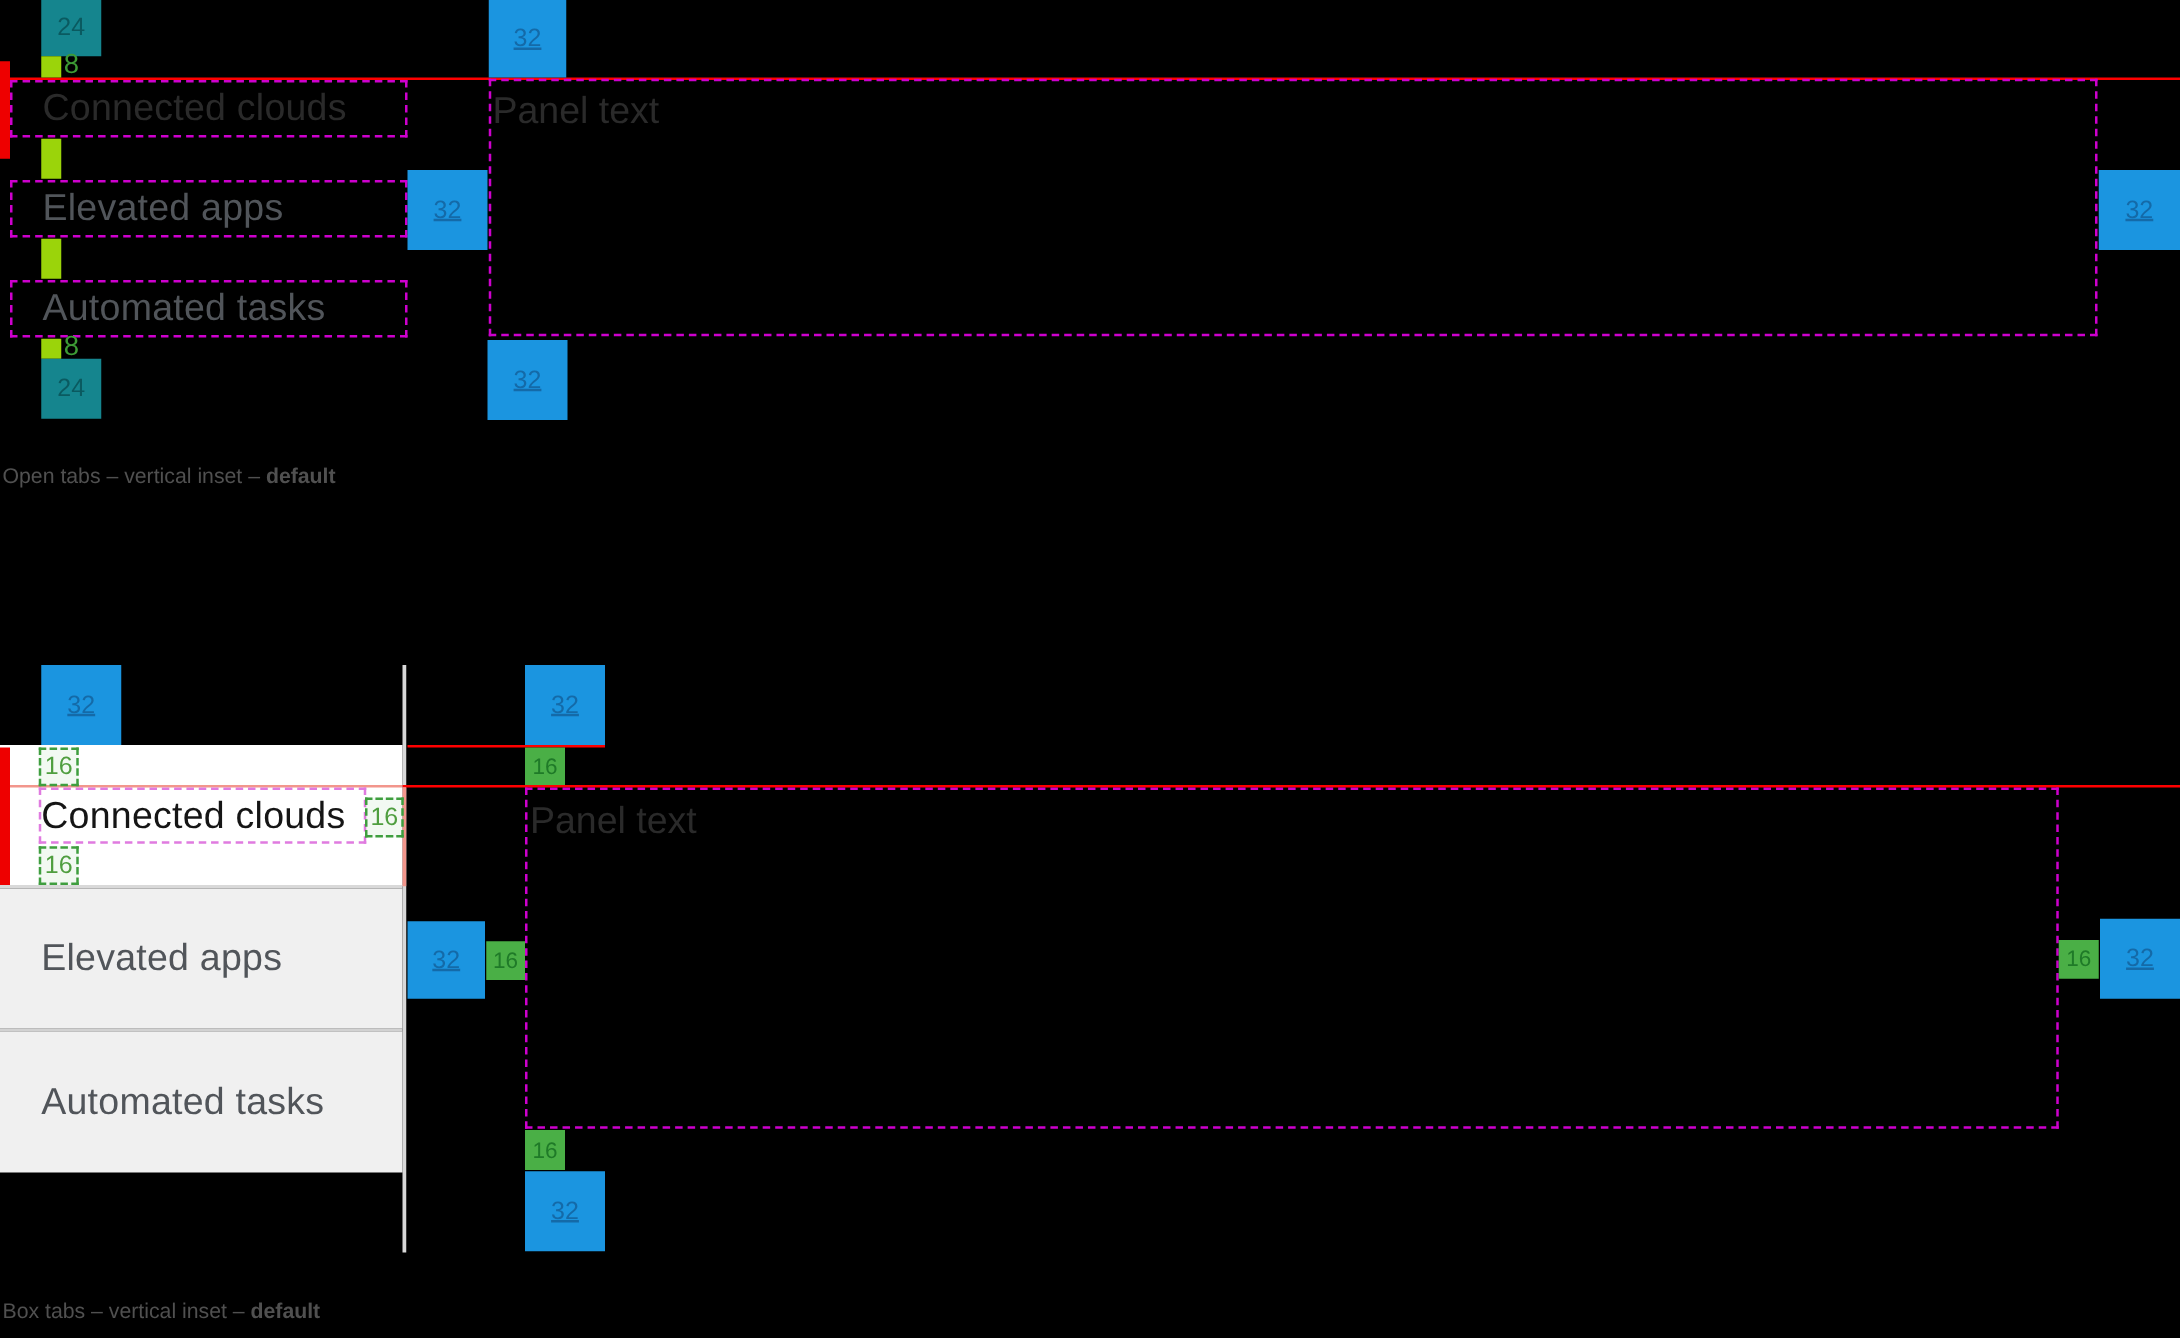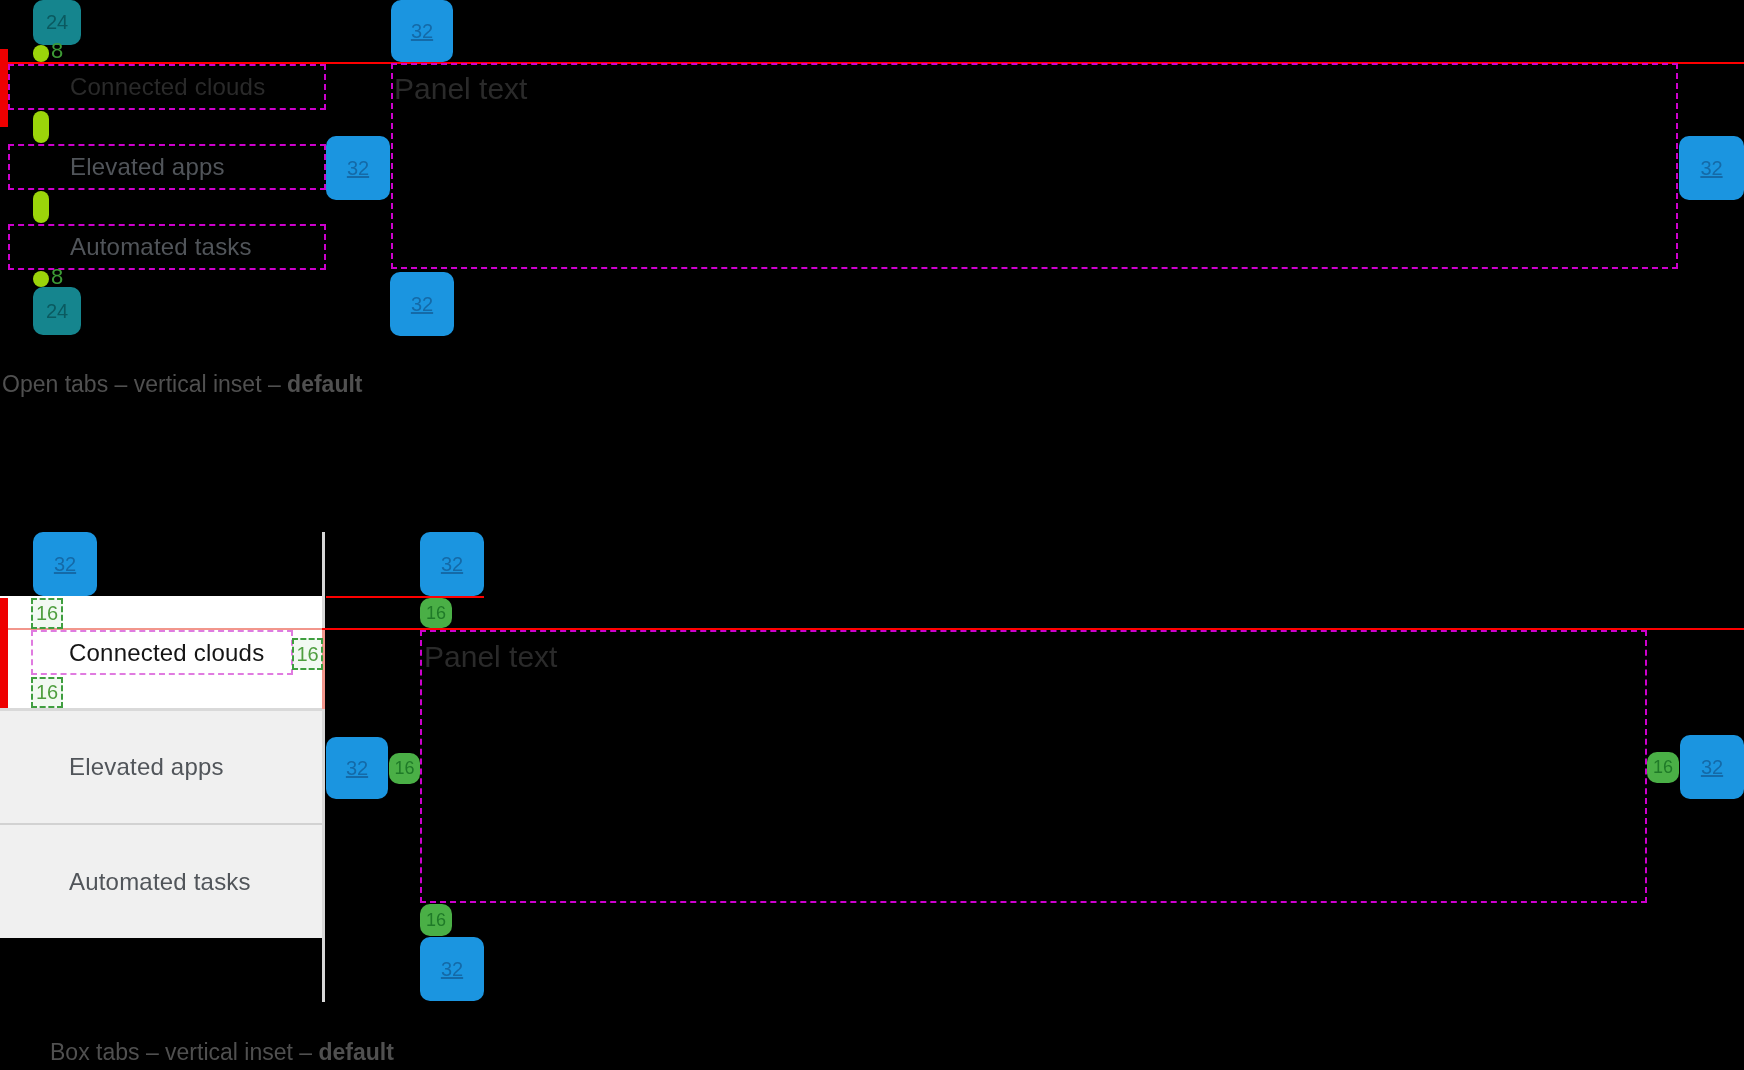--- a/index.html
+++ b/index.html
@@ -2,49 +2,49 @@
 <html style="--background: #000000; --redline: #fe0000; --red-bar: #ee0000; --magenta-dash: #cd00cd; --pink-dash: #e07be0; --lime: #9bd40a; --teal: #15858e; --teal-text: #0a5a60; --blue: #1b95e0; --blue-text: #146aa8; --green: #4aaf46; --green-text: #1f7a28; --green-dash: #3f9e3f; --green-label: #4f9e3f; --salmon: #f2968c; --caption: #505050; --tab-selected-open: #2a2a2a; --tab-unselected: #51555a; --tab-selected-box: #151515; --panel-text: #2a2a2a; --white-box: #ffffff; --gray-box: #f0f0f0; --divider: #d2d2d2;"><head>
 <meta charset="utf-8">
 <style>
   html,body{margin:0;padding:0;background:#000;}
   #canvas{
     position:relative;width:1744px;height:1070px;background:var(--background,#000);
     overflow:hidden;font-family:"Liberation Sans",sans-serif;
   }
   
   .sq{position:absolute;display:flex;align-items:center;justify-content:center;
-      font-size:20px;font-weight:400;border-radius:10px;}
+      font-size:20px;font-weight:400;}
   .sq-blue{background:var(--blue);color:var(--blue-text);text-decoration:underline;}
   .sq-teal{background:var(--teal);color:var(--teal-text);}
   .sq-green{background:var(--green);color:var(--green-text);font-size:18px;}
   .sq-lime{background:var(--lime);}
   
   .redline{position:absolute;background:var(--redline);}
   .redbar{position:absolute;background:var(--red-bar);}
   .salmon{position:absolute;background:var(--salmon);}
   
   .dash-magenta{position:absolute;border:2px dashed var(--magenta-dash);box-sizing:border-box;}
   .dash-pink{position:absolute;border:2px dashed var(--pink-dash);box-sizing:border-box;}
   .dash-green{position:absolute;border:2px dashed var(--green-dash);box-sizing:border-box;
       background:rgba(76,177,64,0.07);display:flex;align-items:center;justify-content:center;
       color:var(--green-label);font-size:20px;}
   
   .tab-label{position:absolute;display:flex;align-items:center;
-      font-size:24px;font-weight:300;letter-spacing:0.2px;margin-left:36px;}
+      font-size:30px;font-weight:300;letter-spacing:0.2px;}
   .open-tab{color:var(--tab-unselected);}
   .open-tab.current{color:var(--tab-selected-open);}
   .box-tab{color:var(--tab-unselected);}
   .box-tab.current{color:var(--tab-selected-box);}
   .panel-label{position:absolute;font-size:30px;font-weight:300;color:var(--panel-text);}
   
   .white-box{position:absolute;background:var(--white-box);}
   .gray-box{position:absolute;background:var(--gray-box);}
   .hdiv{position:absolute;background:var(--divider);}
   .vdiv{position:absolute;background:#d8d8d8;}
-  .caption{position:absolute;font-size:23px;font-weight:400;color:var(--caption);white-space:nowrap;}
+  .caption{position:absolute;font-size:17px;font-weight:400;color:var(--caption);white-space:nowrap;}
   .caption b{font-weight:700;}
   .num8{position:absolute;font-size:22px;color:#3d9b35;font-weight:400;}
 </style>
 </head>
 <body>
 
 <div id="canvas">
 
   <div class="redline" style="left:0;top:62px;width:1744px;height:2px;"></div>
 
@@ -118,17 +118,17 @@
 
   <div class="dash-magenta" style="left:420px;top:630px;width:1227px;height:273px;"></div>
   <div class="panel-label" style="left:424px;top:640px;">Panel text</div>
 
   <div class="sq sq-green" style="left:1647px;top:752px;width:32px;height:31px;">16</div>
   <div class="sq sq-blue" style="left:1680px;top:735px;width:64px;height:64px;">32</div>
 
   <div class="sq sq-green" style="left:420px;top:904px;width:32px;height:32px;">16</div>
   <div class="sq sq-blue" style="left:420px;top:937px;width:64px;height:64px;">32</div>
 
-  <div class="caption" style="left:2px;top:1039px;margin-left:48px;">
+  <div class="caption" style="left:2px;top:1039px;">
     <span>Box tabs – vertical inset – </span><b>default</b>
   </div>
 
 </div>
 
 </body></html>

